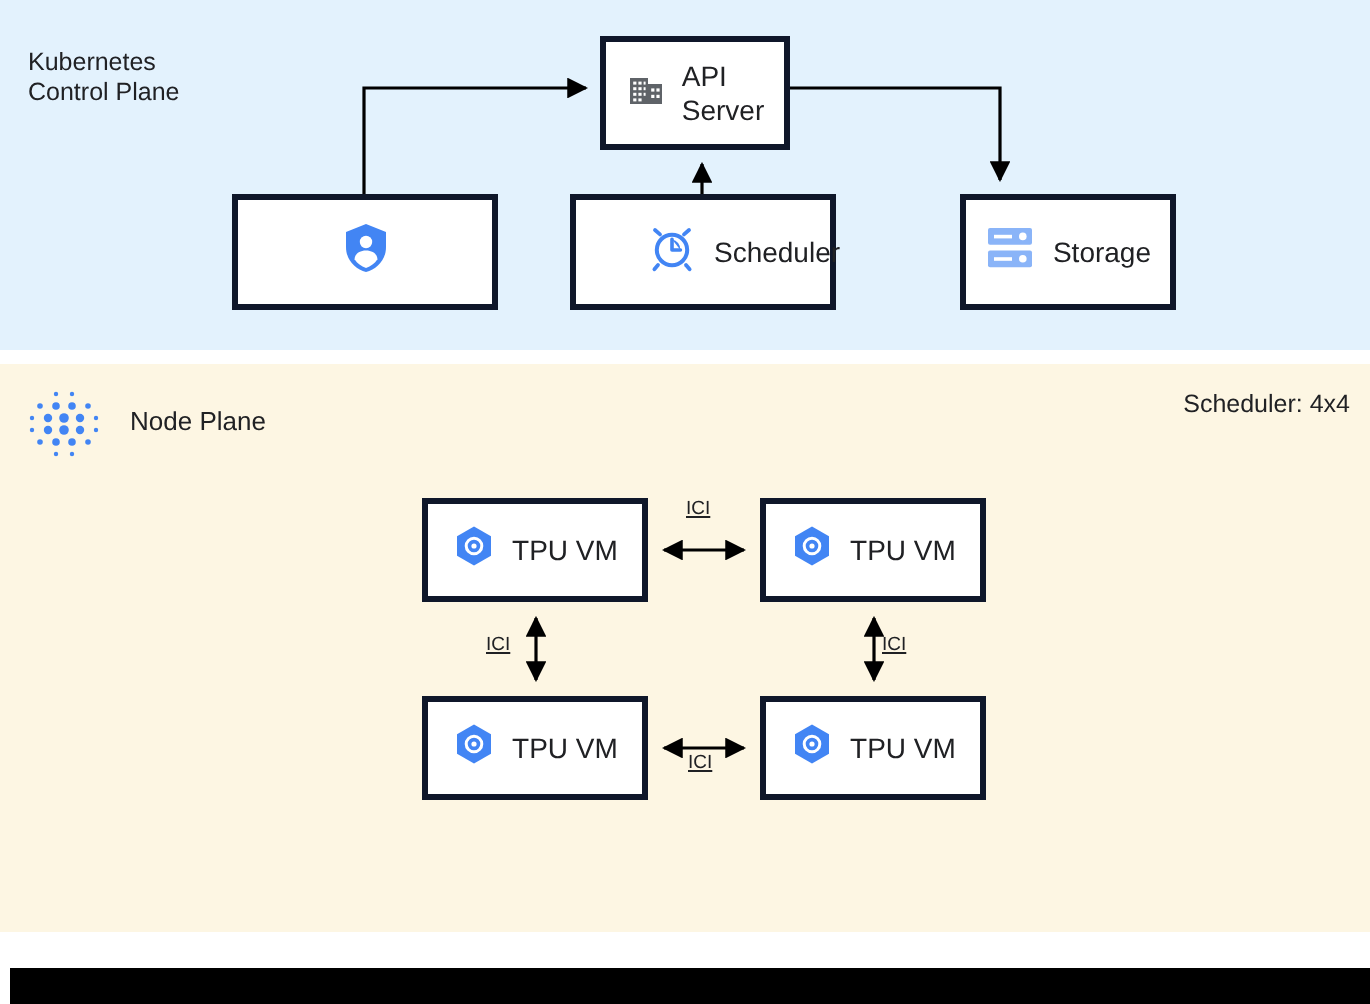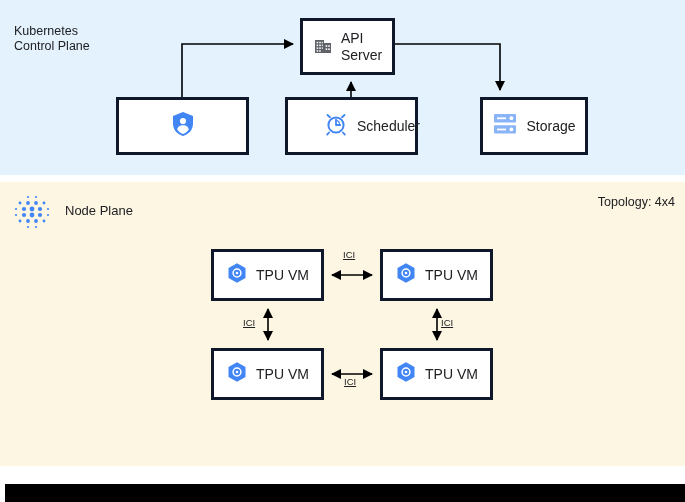--- a/index.html
+++ b/index.html
@@ -164,21 +164,21 @@
         <circle cx="31" cy="28" r="1.4"></circle>
       <circle cx="15" cy="34" r="1.1"></circle>
         <circle cx="23" cy="34" r="1.1"></circle>
     </g>
   </svg>
 </span>
 
 <div class="panel-label np-label">Node Plane</div>
 
 <div class="np-meta">
-  <div>Topology: 4x4</div>
+  <div>Scheduler: 4x4</div>
 </div>
 
 <svg class="edges">
   <defs>
     <marker id="arrow" viewBox="0 0 10 10" refX="9" refY="5" markerWidth="6.5" markerHeight="6.5" orient="auto-start-reverse">
       <path d="M 0 0 L 10 5 L 0 10 z" fill="#000000"></path>
     </marker>
   </defs>
 
   <path d="M 182 97 L 182 44 L 293 44" stroke="#000" stroke-width="1.6" fill="none" marker-end="url(#arrow)"></path>

